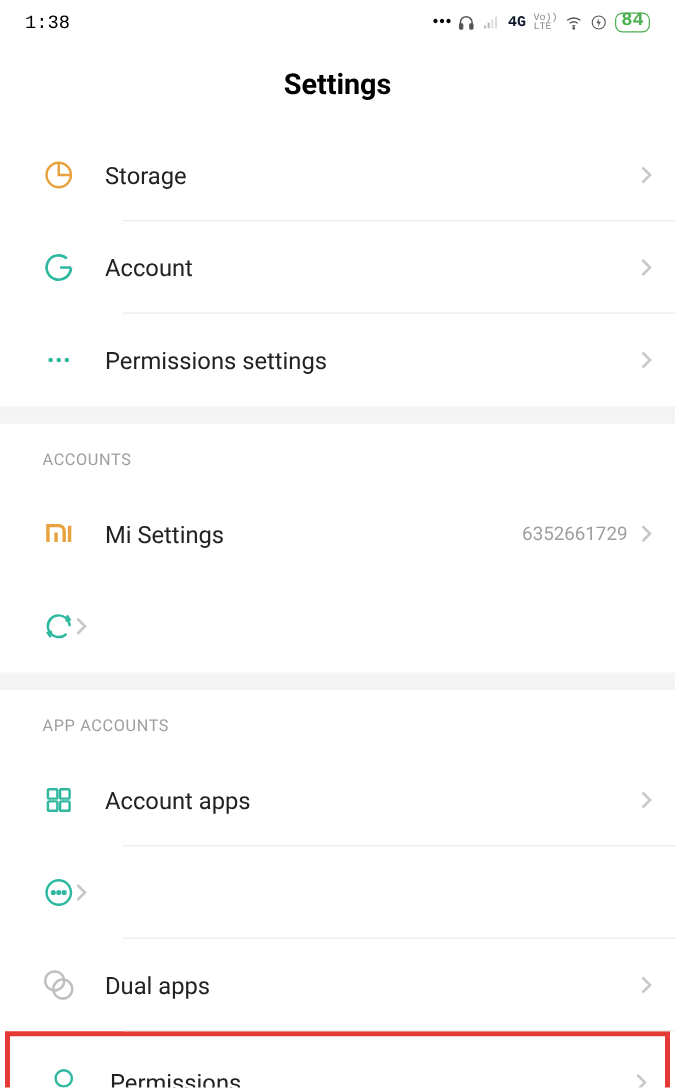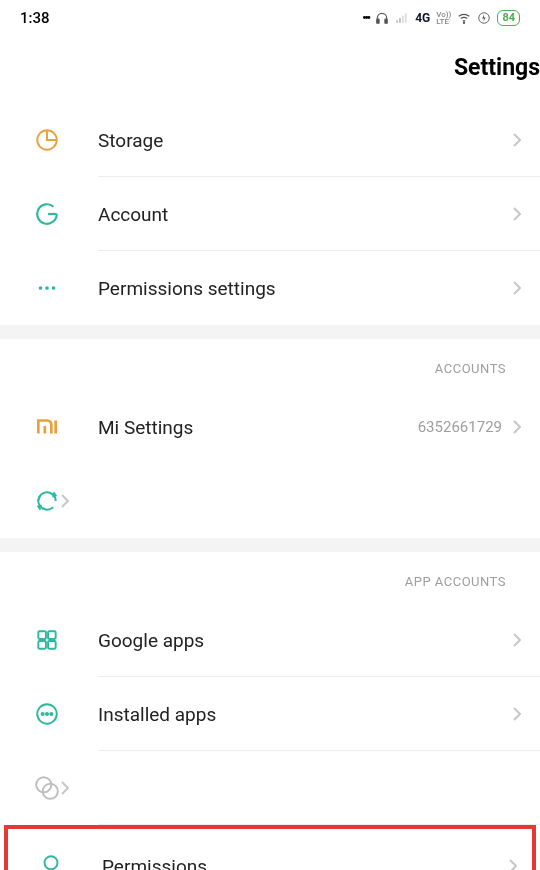--- a/index.html
+++ b/index.html
@@ -12,75 +12,75 @@
     overflow: hidden;
   }
   .status-bar {
     height: 36px;
     display: flex;
     justify-content: space-between;
     align-items: center;
     padding: 0 20px;
     font-size: 15px;
     font-weight: 500;
+    font-family: Liberation Mono, monospace;
   }
   .status-right {
     display: flex;
     align-items: center;
     gap: 6px;
     font-size: 12px;
   }
   .status-right .dots { letter-spacing: -2px; font-weight: bold; }
   .status-right .battery {
     display: inline-flex;
-    align-items: flex-start;
+    align-items: flex-end;
     border: 1.5px solid #4caf50;
     border-radius: 6px;
     padding: 0 4px;
-    font-size: 11px;
+    font-size: 15px;
     font-weight: 700;
     color: #4caf50;
     position: relative;
     height: 16px;
   }
   .status-right svg { width: 14px; height: 14px; }
   .page-title {
-    text-align: right;
+    text-align: center;
     font-size: 23px;
     font-weight: 700;
     padding: 18px 0 22px;
   }
   .section-gap {
     height: 14px;
     background: #f4f4f4;
   }
   .section-header {
     font-size: 13px;
     color: #9e9e9e;
     letter-spacing: 0.5px;
     padding: 22px 34px 14px;
-    text-align: right;
   }
   .row {
     display: flex;
     align-items: center;
     padding: 0 18px 0 34px;
     height: 74px;
     position: relative;
   }
   .row .icon {
     width: 26px;
     height: 26px;
     display: flex;
     align-items: center;
     justify-content: center;
     flex-shrink: 0;
   }
   .row .label {
-    margin-left: 38px;
+    margin-left: 24px;
     font-size: 19px;
     color: #222;
     flex: 1;
   }
   .row .value {
     font-size: 15px;
     color: #9e9e9e;
     margin-right: 10px;
   }
   .row .chevron {
@@ -228,54 +228,54 @@
 
 <div class="row">
   <span class="icon">
     <svg viewBox="0 0 24 24" fill="none" stroke="#2fb8a0" stroke-width="1.8">
         <rect x="4" y="4" width="7" height="7" rx="1"></rect>
         <rect x="13" y="4" width="7" height="7" rx="1"></rect>
         <rect x="4" y="13" width="7" height="7" rx="1"></rect>
         <rect x="13" y="13" width="7" height="7" rx="1"></rect>
       </svg>
   </span>
-  <span class="label">Google apps</span>
+  <span class="label">Account apps</span>
   <span class="chevron">
       <svg width="10" height="16" viewBox="0 0 10 16" fill="none" stroke="#c7c7c7" stroke-width="2">
         <path d="M2 2l6 6-6 6"></path>
       </svg>
     </span>
   <div class="divider"></div>
 </div>
 
 <div class="row">
   <span class="icon">
     <svg viewBox="0 0 24 24" fill="none" stroke="#2fb8a0" stroke-width="1.8">
         <circle cx="12" cy="12" r="9"></circle>
         <circle cx="8" cy="12" r="1" fill="#2fb8a0"></circle>
         <circle cx="12" cy="12" r="1" fill="#2fb8a0"></circle>
         <circle cx="16" cy="12" r="1" fill="#2fb8a0"></circle>
       </svg>
   </span>
-  <span class="label">Installed apps</span>
   <span class="chevron">
       <svg width="10" height="16" viewBox="0 0 10 16" fill="none" stroke="#c7c7c7" stroke-width="2">
         <path d="M2 2l6 6-6 6"></path>
       </svg>
     </span>
   <div class="divider"></div>
 </div>
 
 <div class="row">
   <span class="icon">
     <svg viewBox="0 0 24 24" fill="none" stroke="#bfbfbf" stroke-width="1.8">
         <circle cx="9" cy="9" r="7"></circle>
         <circle cx="15" cy="15" r="7"></circle>
       </svg>
   </span>
+  <span class="label">Dual apps</span>
   <span class="chevron">
       <svg width="10" height="16" viewBox="0 0 10 16" fill="none" stroke="#c7c7c7" stroke-width="2">
         <path d="M2 2l6 6-6 6"></path>
       </svg>
     </span>
   <div class="divider"></div>
 </div>
 
 <div class="highlight-box">
   <div class="row">

